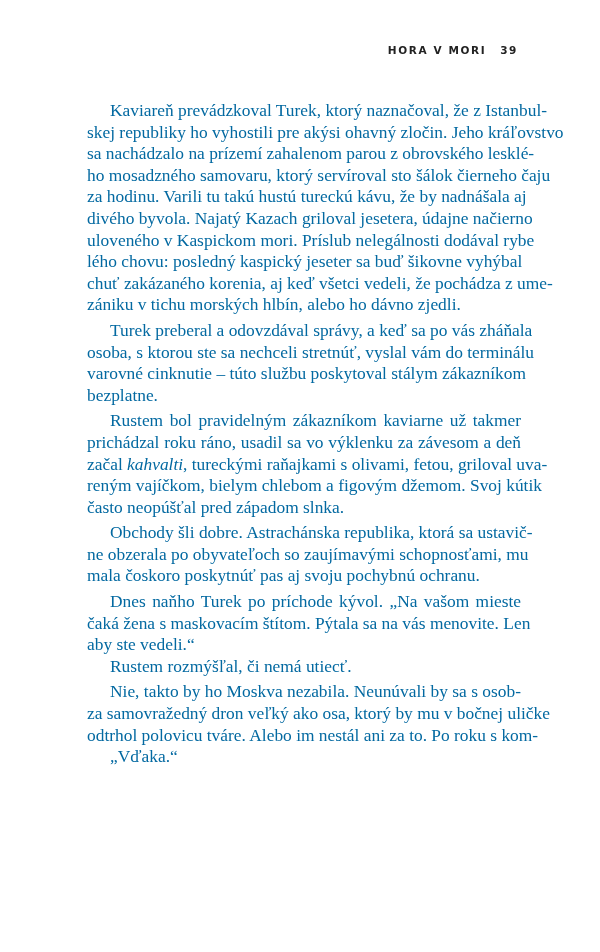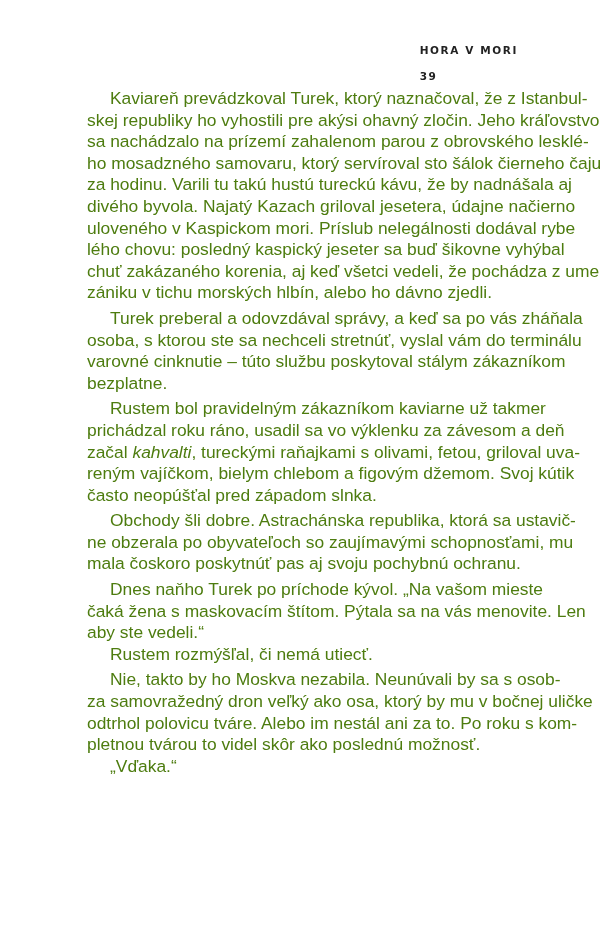--- a/index.html
+++ b/index.html
@@ -2,26 +2,26 @@
 <html><head>
 <meta charset="utf-8">
 <style>
   html, body { margin: 0; padding: 0; background: #ffffff; }
   body { width: 600px; height: 952px; position: relative; overflow: hidden; }
   .page { position: absolute; left: 0; top: 0; width: 600px; height: 952px; background: #fff; }
   .running-head {
     position: absolute; top: 44px; right: 82px;
     font-family: "DejaVu Sans", sans-serif; font-weight: bold;
     font-size: 10.5px; letter-spacing: 1.6px; color: #222;
-    display: flex; gap: 14px; align-items: baseline; flex-direction: column;
+    display: flex; gap: 14px; align-items: baseline;
   }
   .body-text {
-    position: absolute; left: 87px; top: 88px; width: 434px;
-    font-family: Liberation Sans, sans-serif;
-    font-size: 17.4px; line-height: 21.6px; color: #4d7c0f;
+    position: absolute; left: 87px; top: 100px; width: 434px;
+    font-family: Liberation Serif, serif;
+    font-size: 17.4px; line-height: 21.6px; color: #0369a1;
   }
   .line { display: block; height: 21.6px; white-space: nowrap; text-align: justify; text-align-last: justify; }
   .line.last { text-align-last: left; }
   .line.indent { padding-left: 23px; }
   .para-gap { height: 4px; }
   em { font-style: italic; }
 </style>
 </head>
 <body>
 
@@ -79,20 +79,19 @@
 
     <div>
       <span class="line indent last">Rustem rozmýšľal, či nemá utiecť.</span>
     </div>
     <div class="para-gap"></div>
 
     <div>
       <span class="line indent">Nie, takto by ho Moskva nezabila. Neunúvali by sa s osob-</span>
       <span class="line">za samovražedný dron veľký ako osa, ktorý by mu v bočnej uličke</span>
       <span class="line">odtrhol polovicu tváre. Alebo im nestál ani za to. Po roku s kom-</span>
-      <span class="line last">pletnou tvárou to videl skôr ako poslednú možnosť.</span>
     </div>
 
     <div>
       <span class="line indent last">„Vďaka.“</span>
     </div>
   </div>
 </div>
 
 </body></html>

